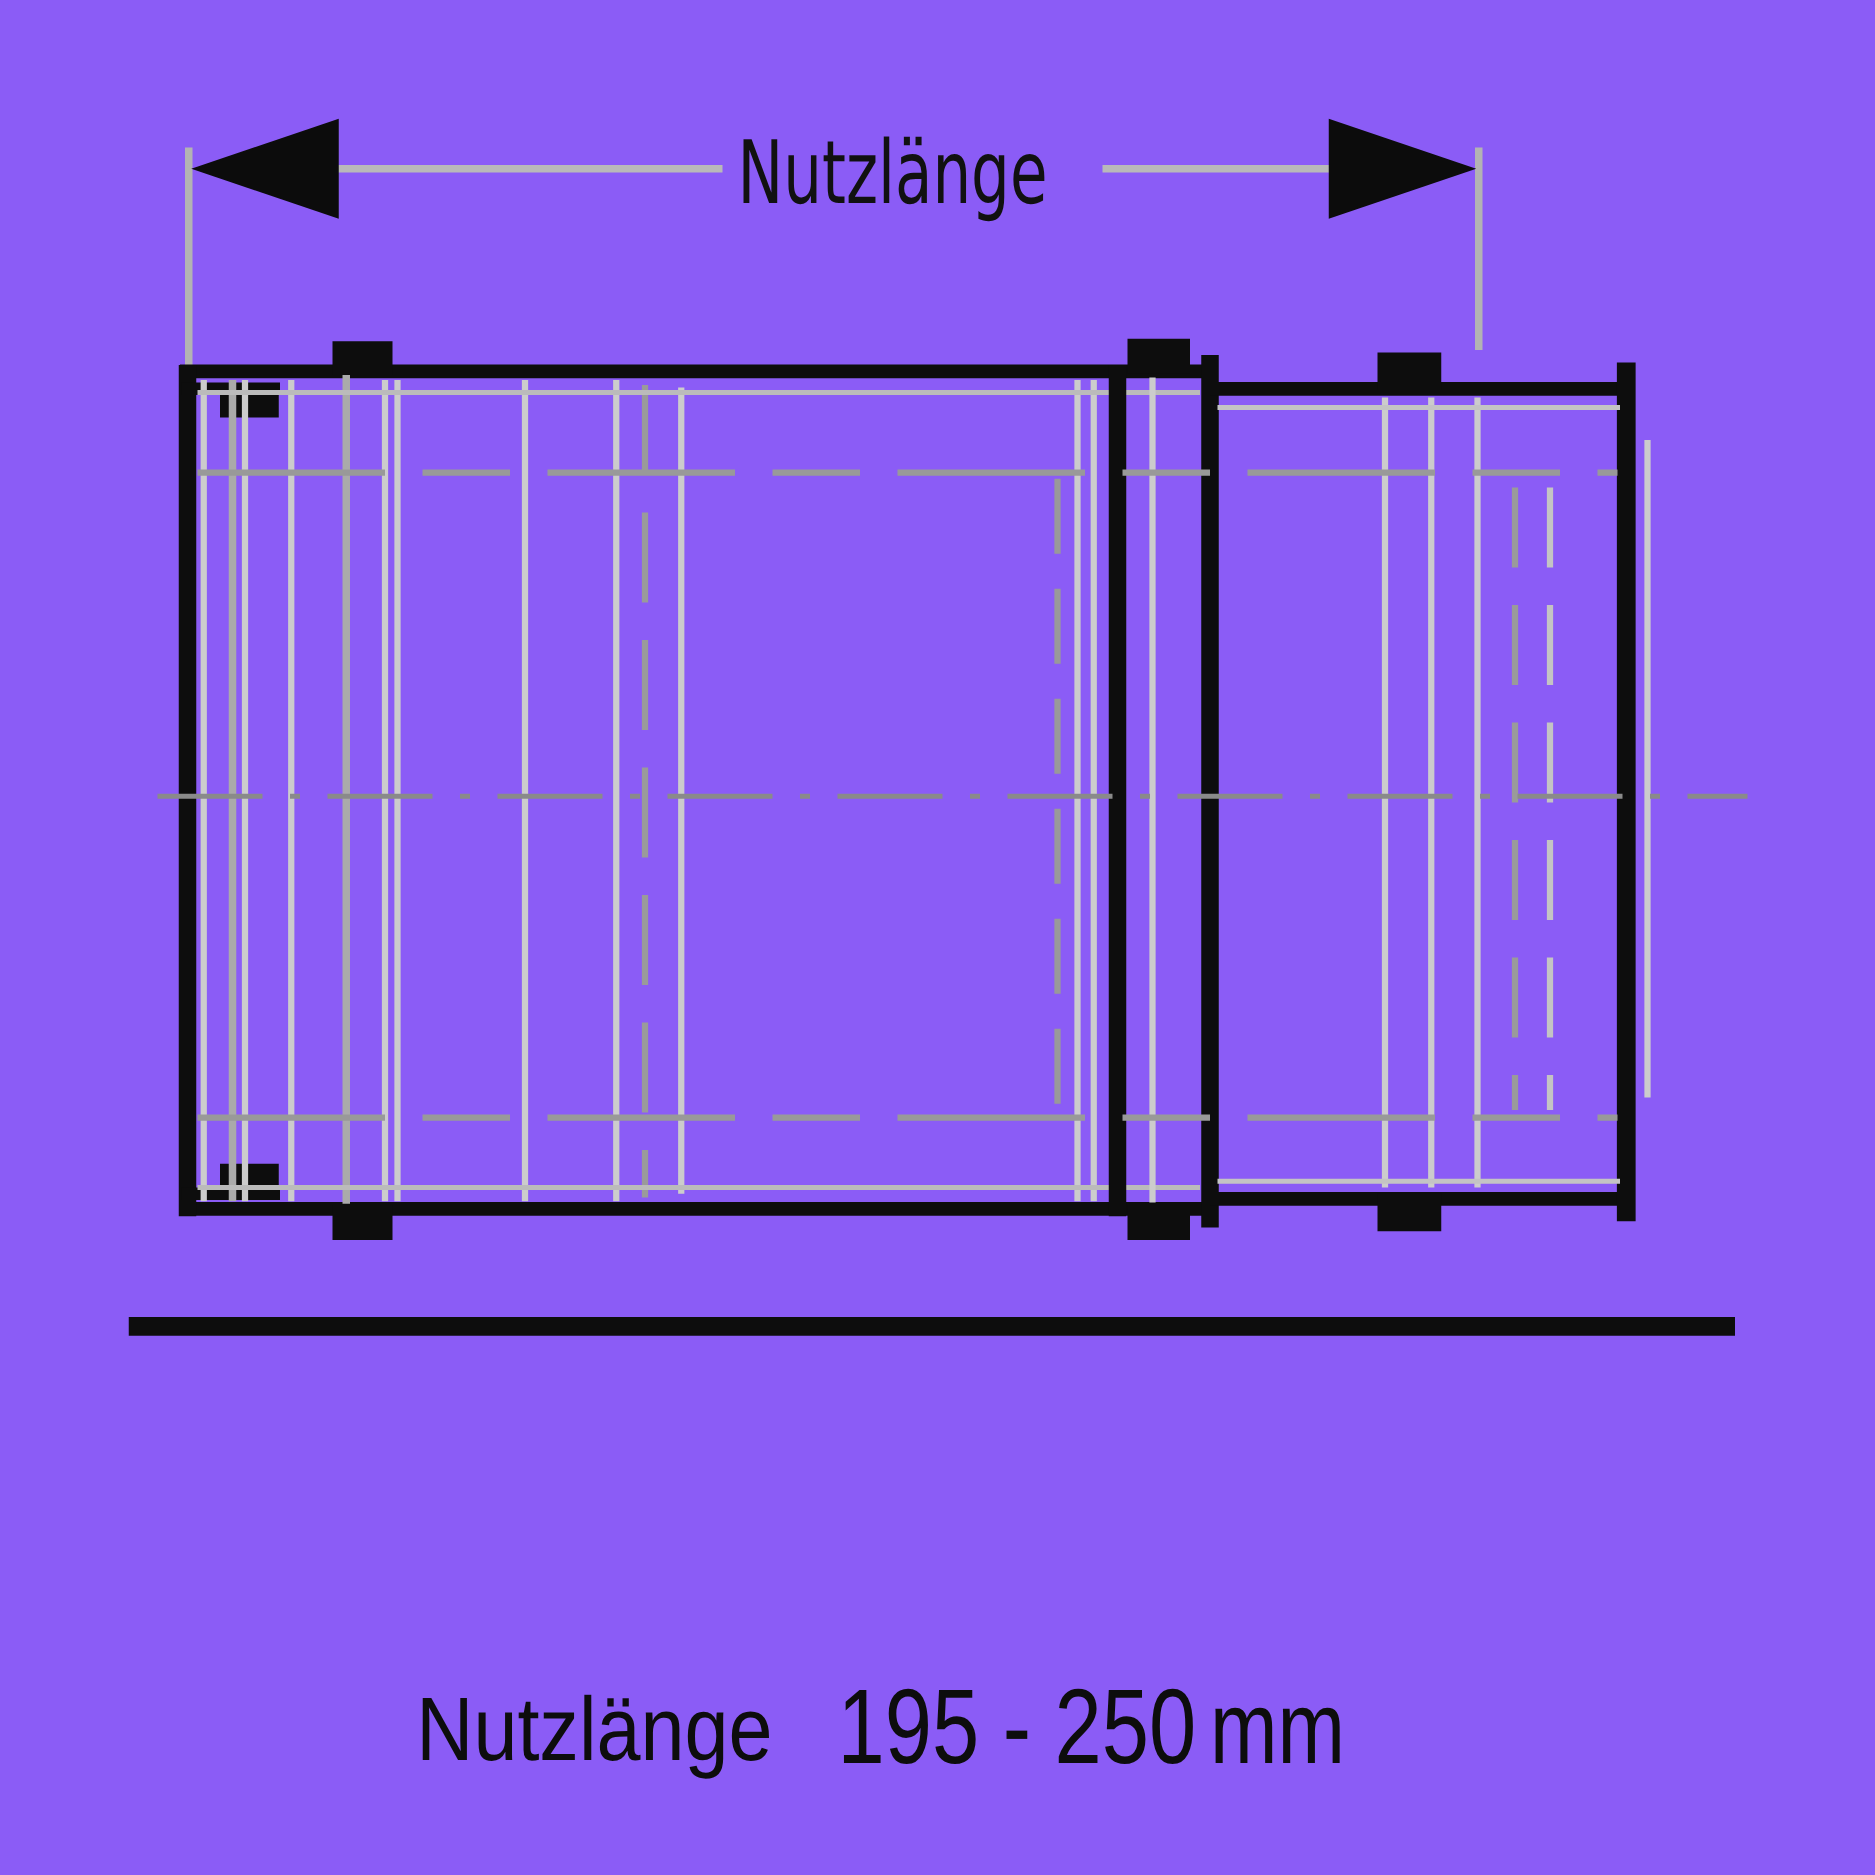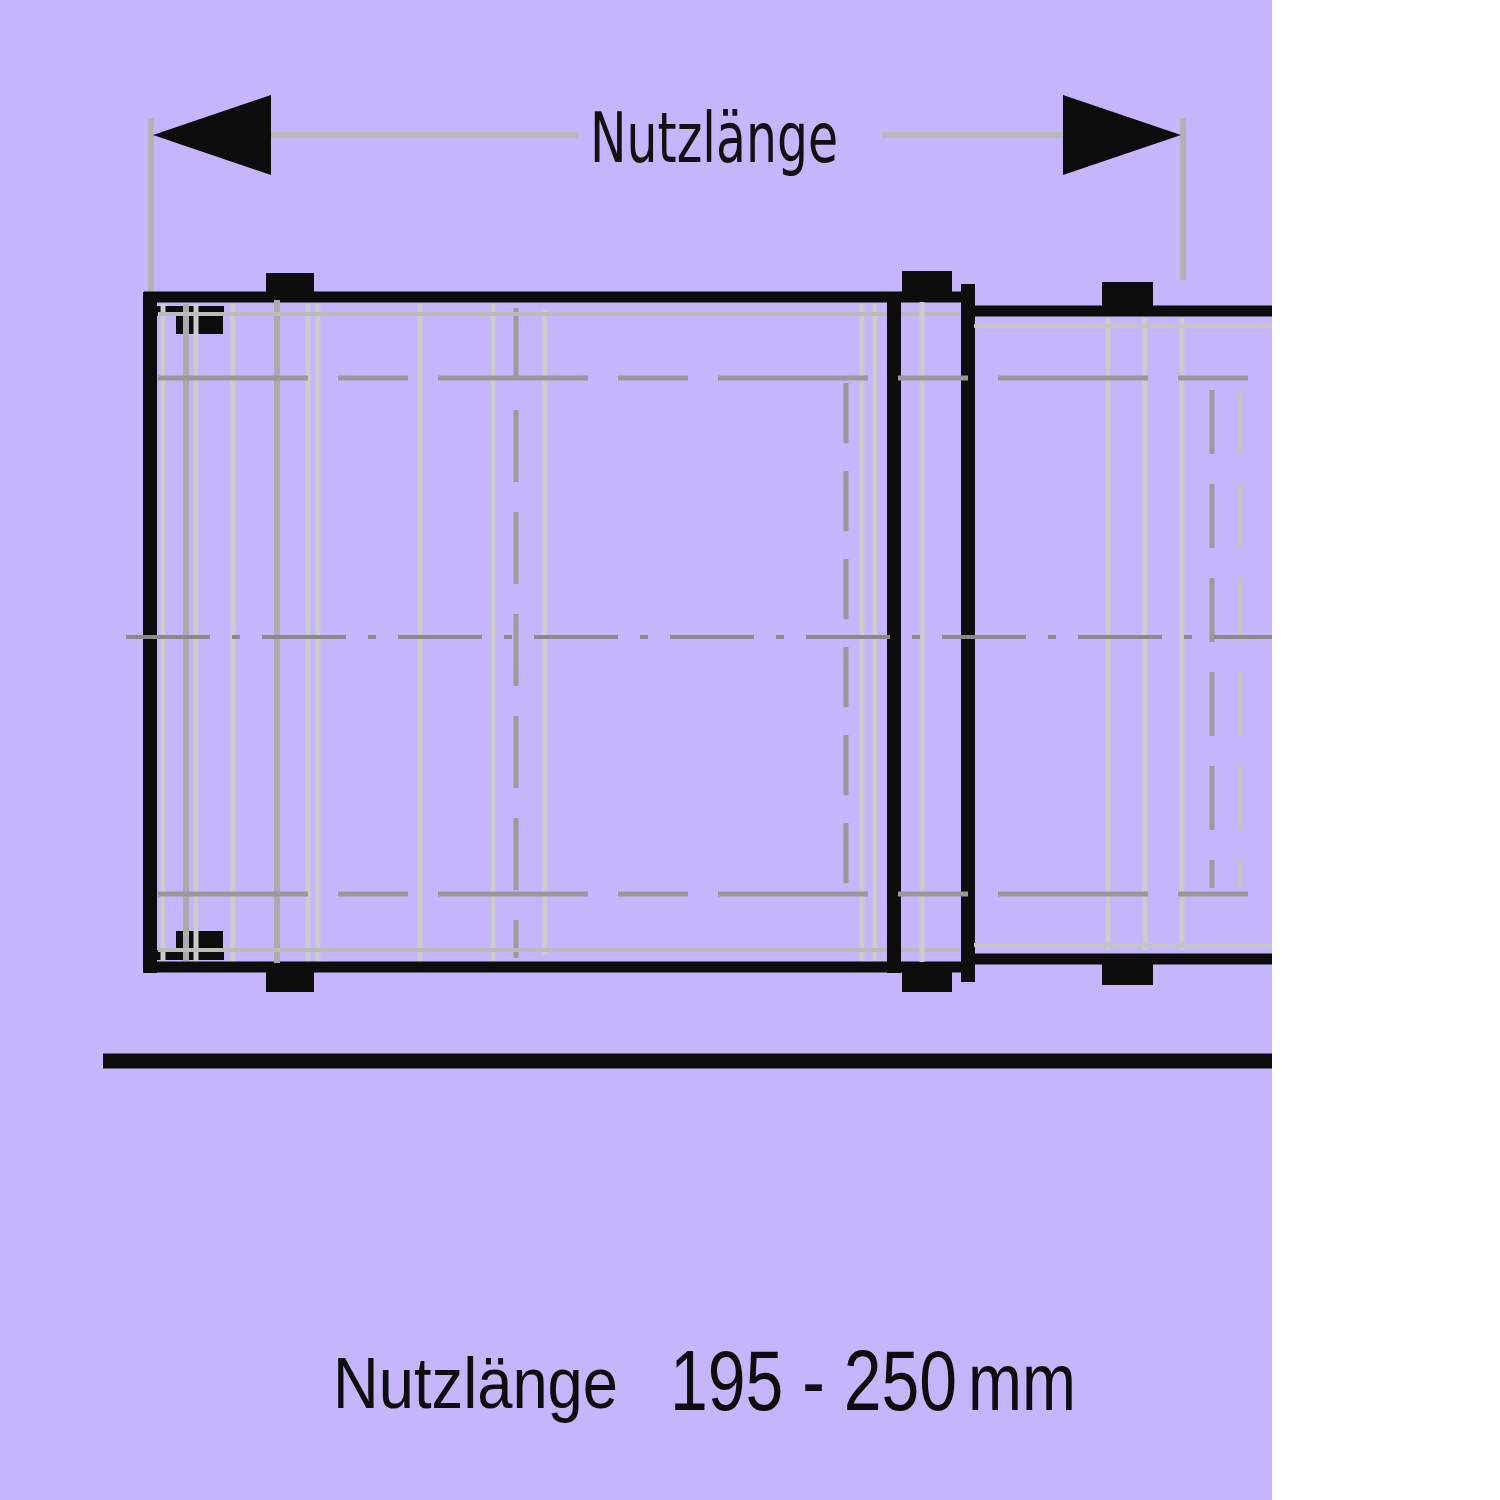--- a/index.html
+++ b/index.html
@@ -2,23 +2,23 @@
 <html><head>
 <meta charset="utf-8">
 <style>
   html, body {
     margin: 0;
     padding: 0;
     background: #ffffff;
   }
   .canvas {
     position: relative;
-    width: 1272px;
+    width: 1500px;
     height: 1500px;
-    background: #c4b5fd;
+    background: #8b5cf6;
     overflow: hidden;
     font-family: "DejaVu Sans", "Liberation Sans", sans-serif;
     text-decoration: underline;
   }
   svg { display: block; }
   .dim-text {
     font-family: "DejaVu Sans", "Liberation Sans", sans-serif;
     fill: #111111;
   }
   .caption-text {

